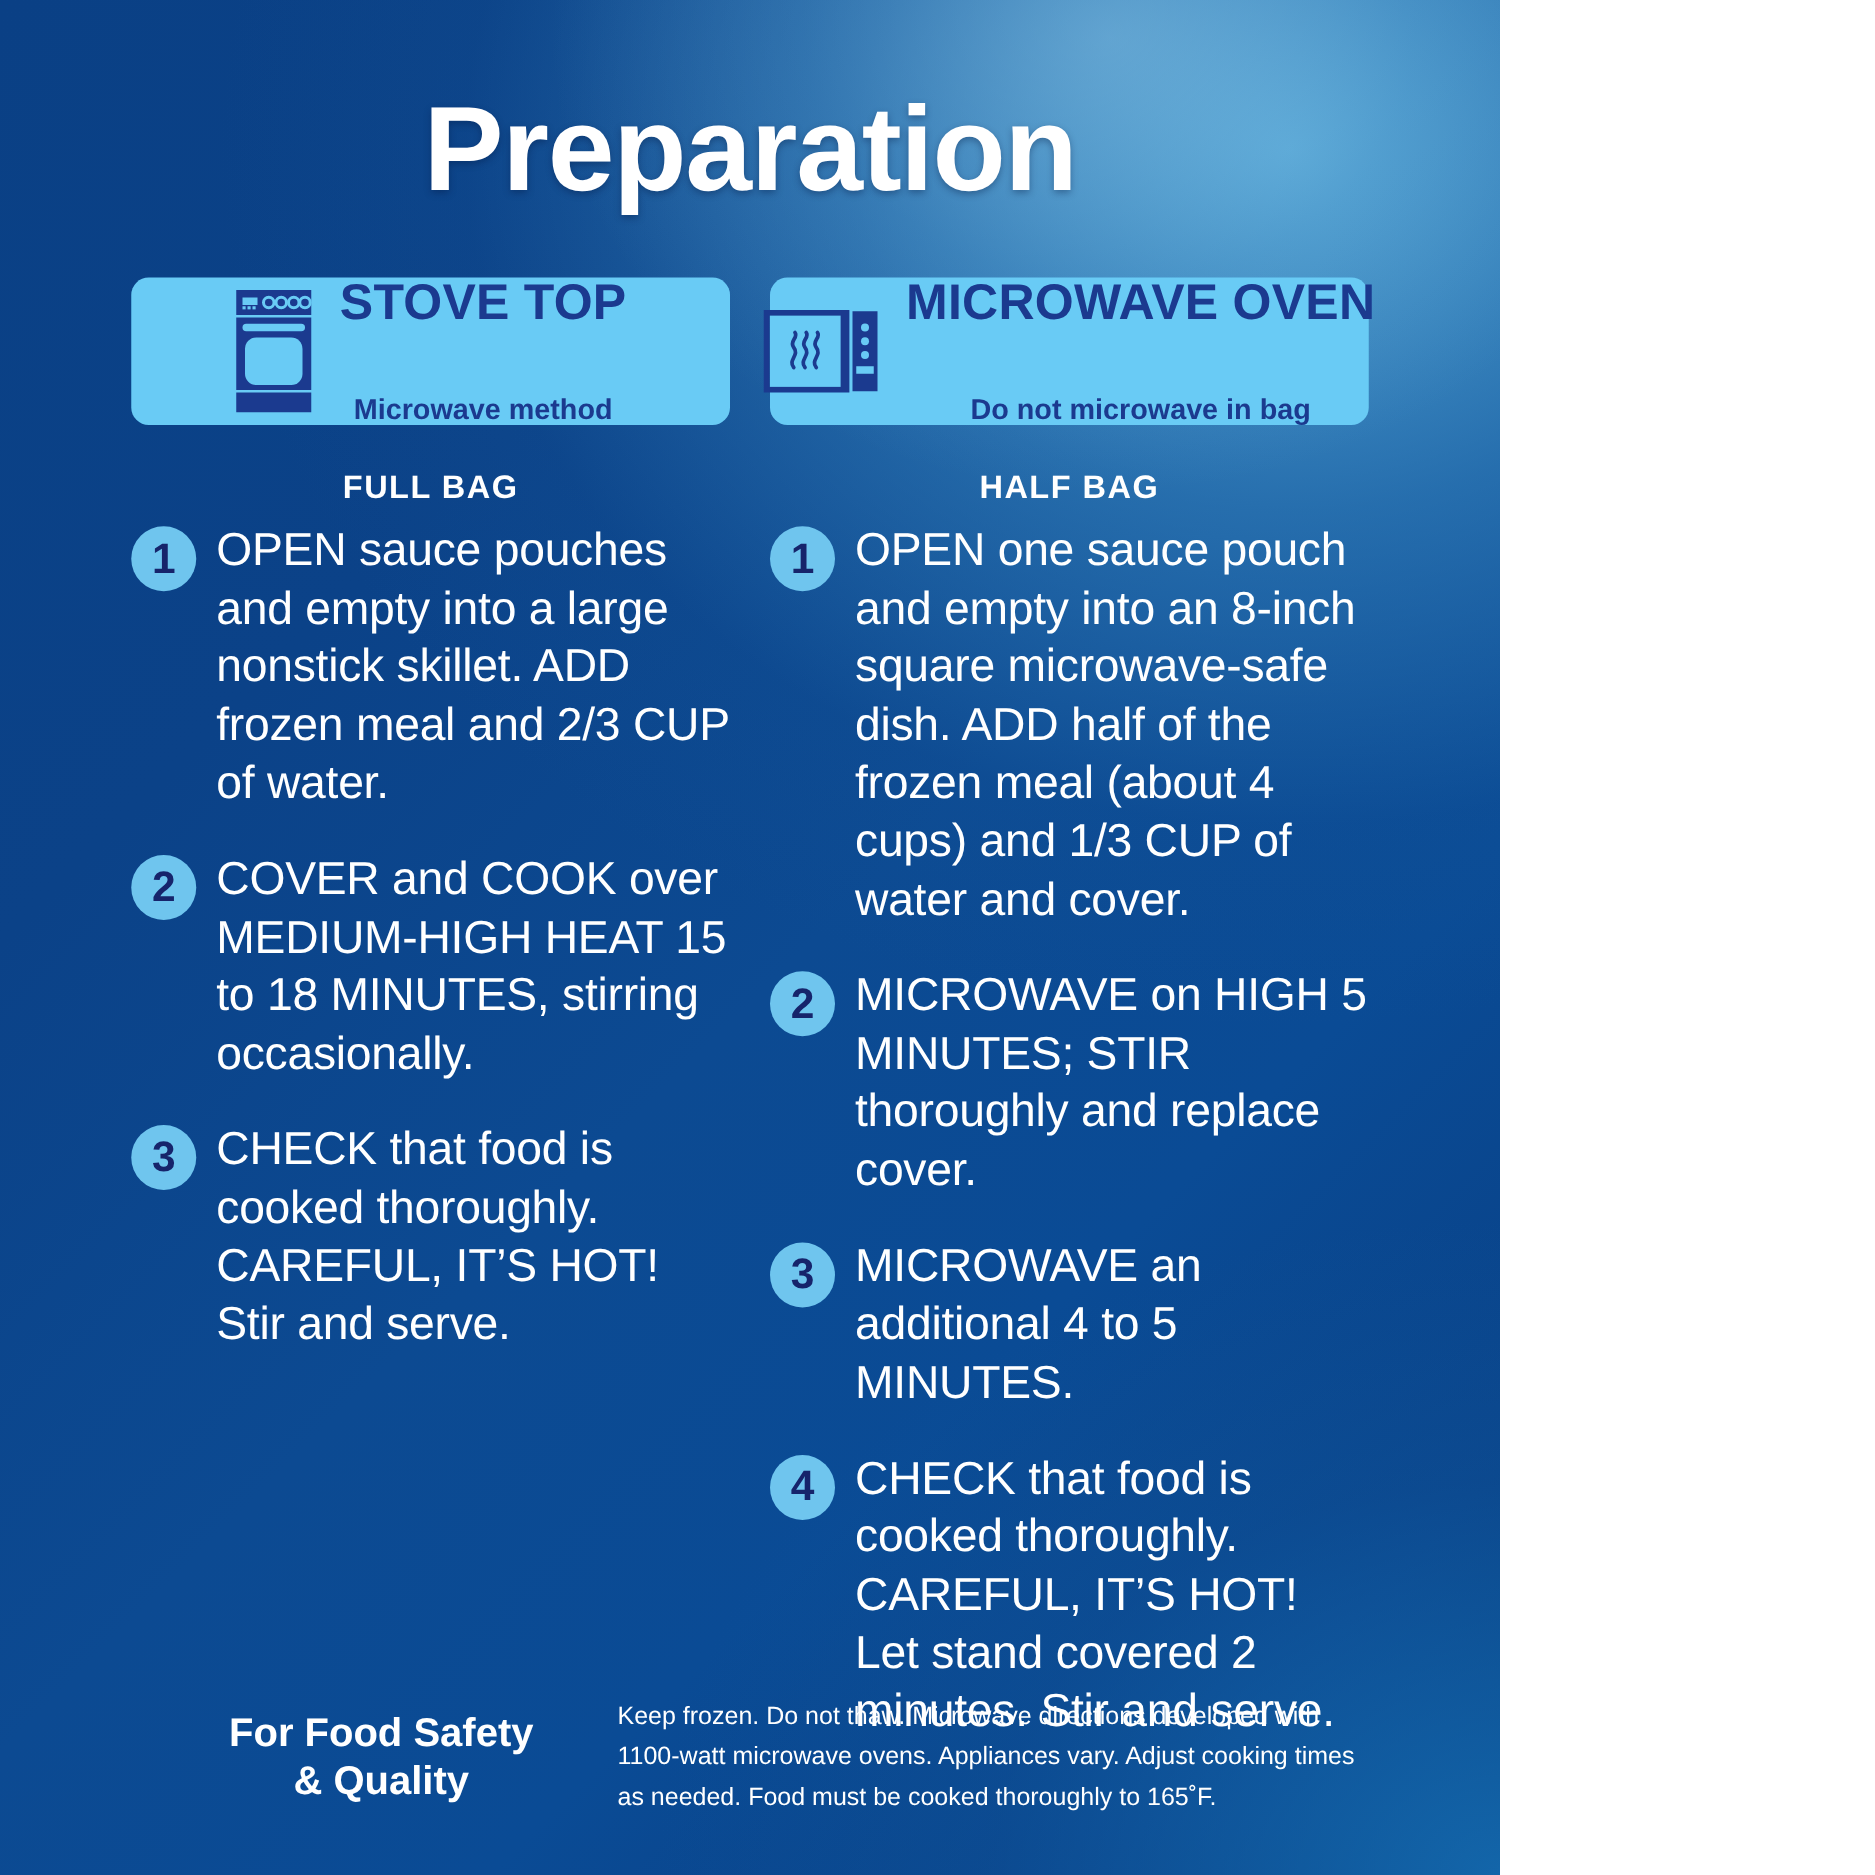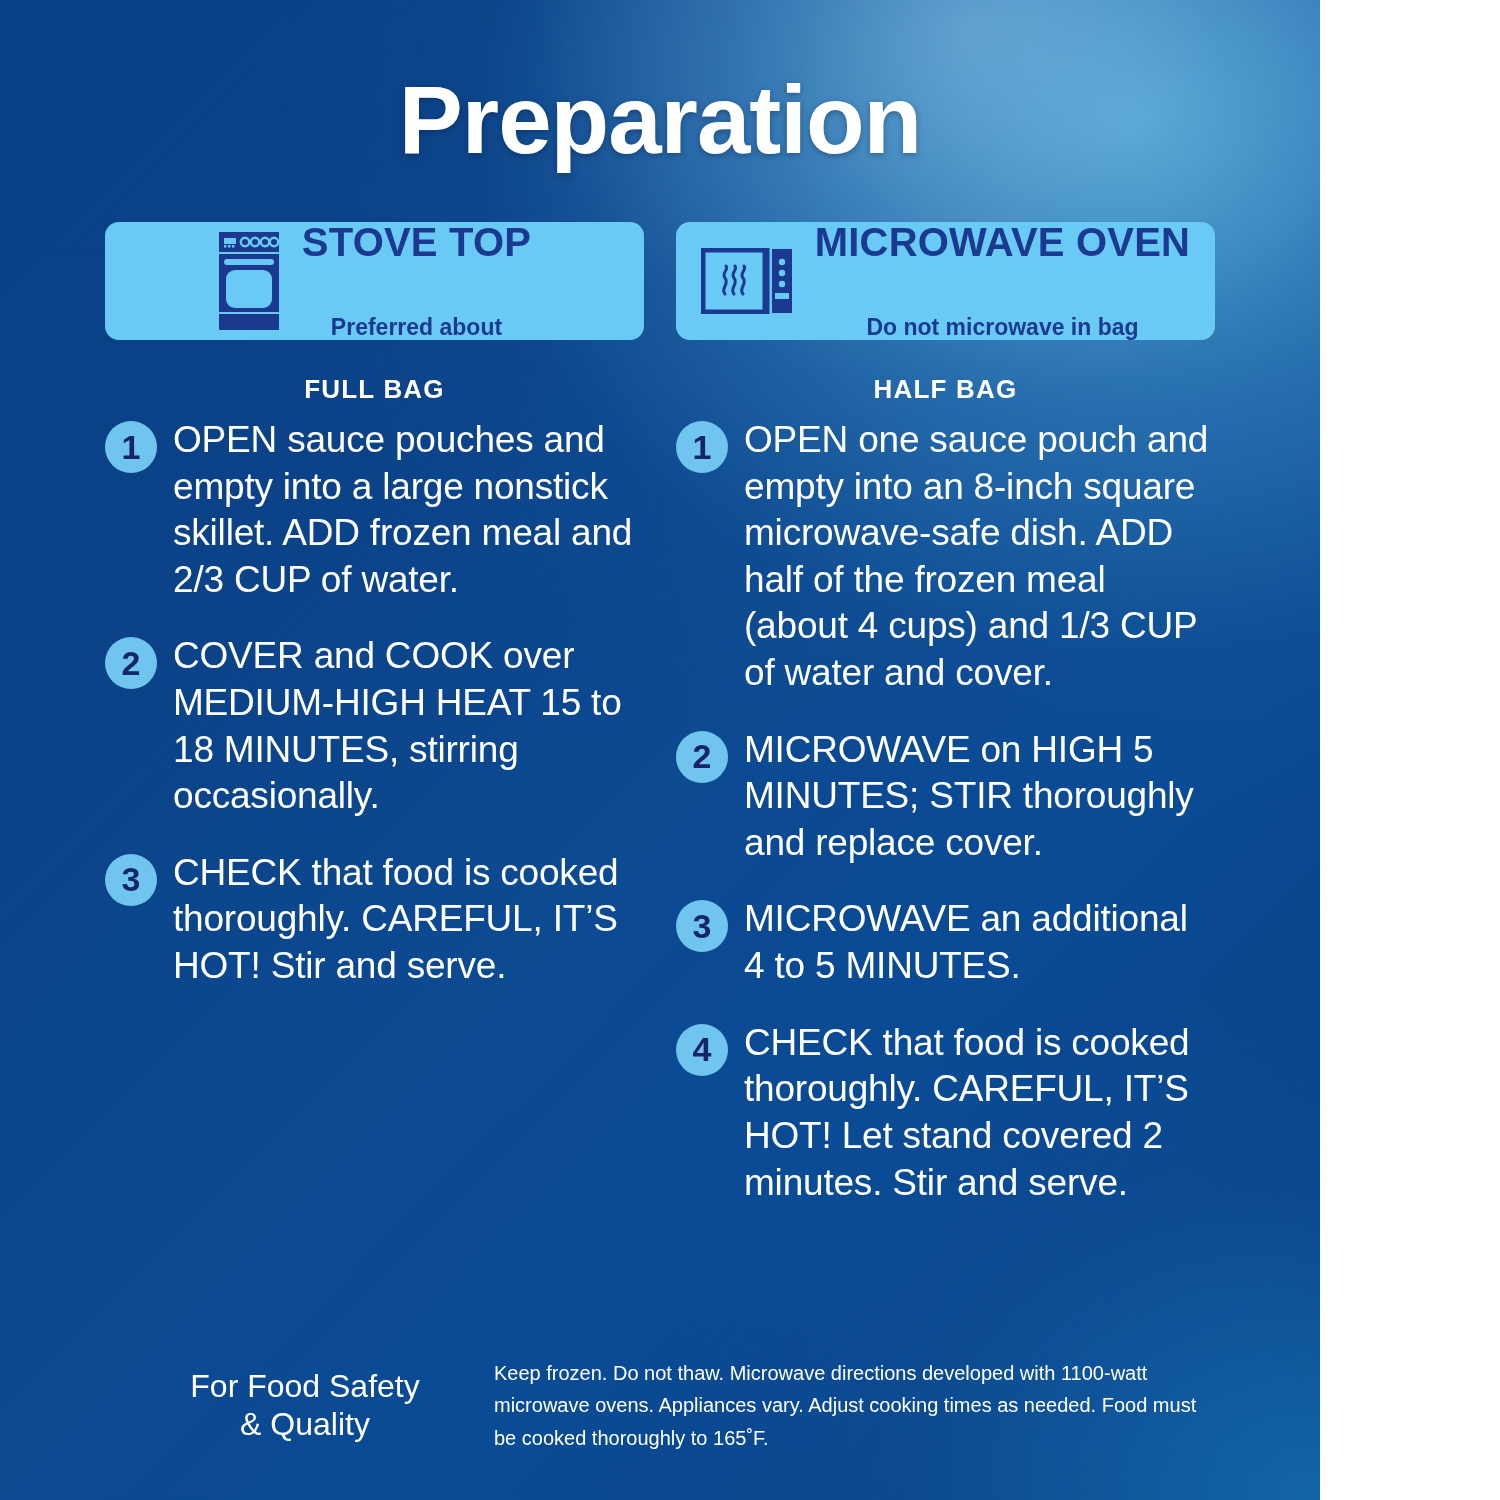--- a/index.html
+++ b/index.html
@@ -7,21 +7,21 @@
     padding: 0;
   }
   body {
     width: 1500px;
     height: 1500px;
     font-family: "Liberation Sans", sans-serif;
     overflow: hidden;
   }
   .panel {
     position: relative;
-    width: 1320px;
+    width: 1200px;
     height: 1500px;
     background:
       radial-gradient(ellipse 1100px 900px at 86% 8%, rgba(86,168,215,0.95) 0%, rgba(60,140,196,0.55) 32%, rgba(30,95,160,0.12) 60%, rgba(10,64,133,0) 78%),
       radial-gradient(ellipse 900px 700px at 100% 100%, rgba(25,120,190,0.70) 0%, rgba(18,90,160,0.30) 45%, rgba(6,56,119,0) 75%),
       linear-gradient(135deg, #0a4085 0%, #0b4288 28%, #0c4a92 52%, #0a4b95 70%, #094288 88%, #053a79 100%);
     overflow: hidden;
   }
   .panel::after {
     content: "";
     position: absolute;
@@ -153,21 +153,21 @@
     right: 0;
     bottom: 46px;
     display: flex;
     align-items: flex-start;
     padding: 0 105px 0 140px;
     box-sizing: border-box;
   }
   .footer-heading {
     color: #ffffff;
     font-size: 32px;
-    font-weight: normal;
+    font-weight: bold;
     line-height: 1.2;
     text-align: center;
     flex: 0 0 330px;
     padding-top: 10px;
   }
   .footer-body {
     color: #ffffff;
     font-size: 20px;
     line-height: 1.62;
     flex: 1 1 auto;
@@ -199,21 +199,21 @@
               <circle cx="47" cy="10" r="4.2" fill="none" stroke="#69cbf5" stroke-width="2.4"></circle>
               <circle cx="56" cy="10" r="4.2" fill="none" stroke="#69cbf5" stroke-width="2.4"></circle>
               <rect x="1" y="22" width="60" height="58" fill="#1b3a8f"></rect>
               <rect x="6" y="27" width="50" height="6" rx="3" fill="#69cbf5"></rect>
               <rect x="8" y="38" width="46" height="38" rx="9" fill="#69cbf5"></rect>
               <rect x="1" y="82" width="60" height="16" fill="#1b3a8f"></rect>
             </svg>
           </span>
           <span class="banner-text">
             <span class="banner-title">STOVE TOP</span>
-            <span class="banner-sub">Preferred about</span>
+            <span class="banner-sub">Microwave method</span>
           </span>
         </div>
 
         <div class="bag-label">FULL BAG</div>
 
         <ol class="steps">
           <li class="step">
             <span class="badge">1</span>
             <span class="step-text">OPEN sauce pouches and empty into a large nonstick skillet. ADD frozen meal and 2/3 CUP of water.</span>
           </li>

